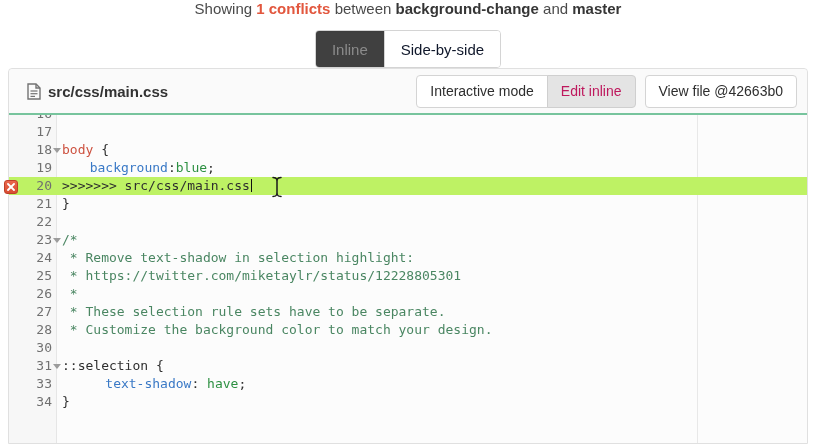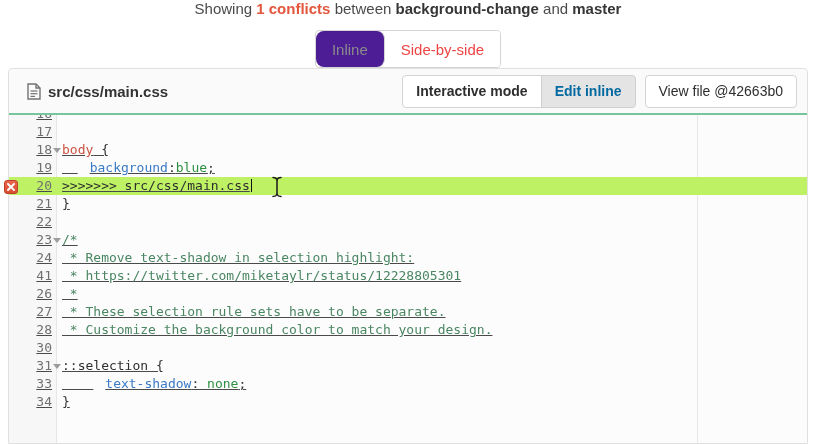--- a/index.html
+++ b/index.html
@@ -29,32 +29,31 @@
     border: 1px solid #d4d4d4;
     border-radius: 4px;
     overflow: hidden;
     background: #fff;
     height: 38px;
   }
   .view-toggle .seg {
     padding: 0 16px;
     font-size: 15px;
     display: flex; align-items: center;
-    color: #ef4444;
+    color: #0f172a;
     background: #fff;
     cursor: pointer;
     border: none;
     font-family: inherit;
   }
   .view-toggle .seg.active {
-    background: #4c1d95;
+    background: #404040;
     color: #8b8b8b;
     border-right: 1px solid #d4d4d4;
     box-shadow: inset 0 1px 2px rgba(0,0,0,0.06);
-    border-radius: 8px;
   }
 
   
   .panel {
     margin: 0 8px;
     height: 376px;
     border: 1px solid #e0e0e0;
     border-radius: 4px 4px 0 0;
     display: flex; flex-direction: column;
     background: #fcfcfc;
@@ -79,23 +78,23 @@
     color: #2e2e2e;
     background: #fff;
     border: 1px solid #d4d4d4;
     padding: 0 13px;
     height: 33px;
     border-radius: 4px;
     cursor: pointer;
     white-space: nowrap;
   }
   .btn-group { display: flex; }
-  .btn-group .btn:first-child { border-radius: 4px 0 0 4px; font-weight: bold; }
+  .btn-group .btn:first-child { border-radius: 4px 0 0 4px; }
   .btn-group .btn:last-child { border-radius: 0 4px 4px 0; margin-left: -1px; }
-  .btn.active { background: #e4e4e4; color: #0369a1; border-color: #cfcfcf; font-weight: bold; }
+  .btn.active { background: #e4e4e4; color: #be185d; border-color: #cfcfcf; }
   .gap8 { width: 9px; flex: none; }
 
   
   .code-area {
     position: relative;
     flex: 1;
     overflow: hidden;
     background: #fcfcfc;
   }
   .gutter-bg {
@@ -115,21 +114,20 @@
     position: relative; z-index: 2;
     margin-top: -10px;
   }
   .cm-line {
     display: flex;
     height: 18px;
     font-family: "DejaVu Sans Mono", monospace;
     font-size: 13px; line-height: 18px;
     white-space: pre;
     position: relative;
-    text-decoration: underline;
   }
   .cm-line.active { background: #bef264; }
   .gutter-cell {
     flex: none; width: 49px;
     text-align: right;
     padding-right: 6px;
     color: #707070;
   }
   .code-cell { flex: 1; padding-left: 4px; color: #2e2e2e; }
   .fold-arrow {
@@ -221,27 +219,27 @@
     <div class="code-lines">
         <div class="cm-line"><div class="gutter-cell">16</div><div class="code-cell"></div></div>
         <div class="cm-line"><div class="gutter-cell">17</div><div class="code-cell"></div></div>
         <div class="cm-line"><div class="gutter-cell">18</div><span class="fold-arrow"></span><div class="code-cell"><span class="tok-selector">body</span><span class="tok-plain"> {</span></div></div>
         <div class="cm-line"><div class="gutter-cell">19</div><div class="code-cell"><span class="tok-plain">  </span><span class="tok-property">background</span><span class="tok-plain">:</span><span class="tok-value">blue</span><span class="tok-plain">;</span></div></div>
         <div class="cm-line active"><div class="gutter-cell">20</div><div class="code-cell"><span class="tok-plain">&gt;&gt;&gt;&gt;&gt;&gt;&gt; src/css/main.css</span><span class="caret"></span></div></div>
         <div class="cm-line"><div class="gutter-cell">21</div><div class="code-cell"><span class="tok-plain">}</span></div></div>
         <div class="cm-line"><div class="gutter-cell">22</div><div class="code-cell"></div></div>
         <div class="cm-line"><div class="gutter-cell">23</div><span class="fold-arrow"></span><div class="code-cell"><span class="tok-comment">/*</span></div></div>
         <div class="cm-line"><div class="gutter-cell">24</div><div class="code-cell"><span class="tok-comment"> * Remove text-shadow in selection highlight:</span></div></div>
-        <div class="cm-line"><div class="gutter-cell">41</div><div class="code-cell"><span class="tok-comment"> * https://twitter.com/miketaylr/status/12228805301</span></div></div>
+        <div class="cm-line"><div class="gutter-cell">25</div><div class="code-cell"><span class="tok-comment"> * https://twitter.com/miketaylr/status/12228805301</span></div></div>
         <div class="cm-line"><div class="gutter-cell">26</div><div class="code-cell"><span class="tok-comment"> *</span></div></div>
         <div class="cm-line"><div class="gutter-cell">27</div><div class="code-cell"><span class="tok-comment"> * These selection rule sets have to be separate.</span></div></div>
         <div class="cm-line"><div class="gutter-cell">28</div><div class="code-cell"><span class="tok-comment"> * Customize the background color to match your design.</span></div></div>
         <div class="cm-line"><div class="gutter-cell">30</div><div class="code-cell"></div></div>
         <div class="cm-line"><div class="gutter-cell">31</div><span class="fold-arrow"></span><div class="code-cell"><span class="tok-plain">::selection {</span></div></div>
-        <div class="cm-line"><div class="gutter-cell">33</div><div class="code-cell"><span class="tok-plain">    </span><span class="tok-property">text-shadow</span><span class="tok-plain">: </span><span class="tok-value">none</span><span class="tok-plain">;</span></div></div>
+        <div class="cm-line"><div class="gutter-cell">33</div><div class="code-cell"><span class="tok-plain">    </span><span class="tok-property">text-shadow</span><span class="tok-plain">: </span><span class="tok-value">have</span><span class="tok-plain">;</span></div></div>
         <div class="cm-line"><div class="gutter-cell">34</div><div class="code-cell"><span class="tok-plain">}</span></div></div>
       </div>
   </div>
 </div>
 
 <div class="error-marker">
   <svg width="8" height="8" viewBox="0 0 8 8">
     <line x1="1" y1="1" x2="7" y2="7" stroke="#fff" stroke-width="1.8" stroke-linecap="round"></line>
     <line x1="7" y1="1" x2="1" y2="7" stroke="#fff" stroke-width="1.8" stroke-linecap="round"></line>
   </svg>

